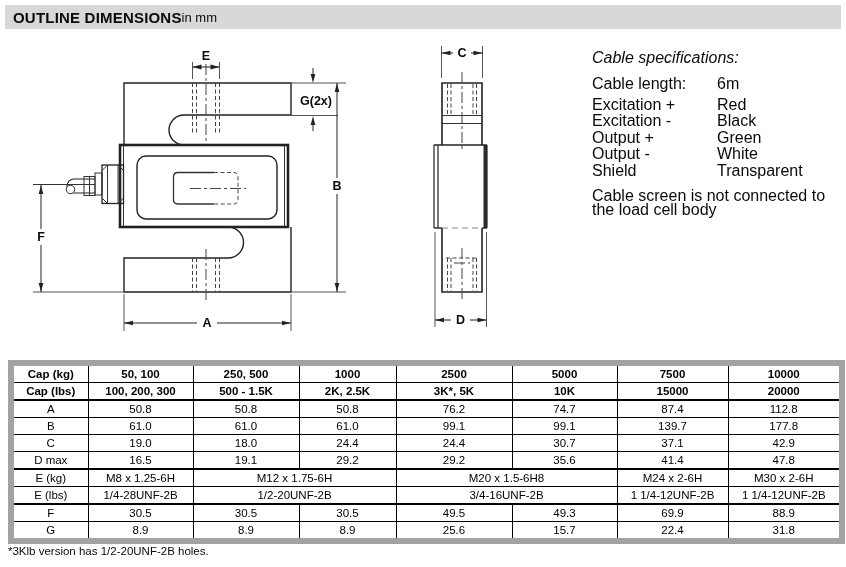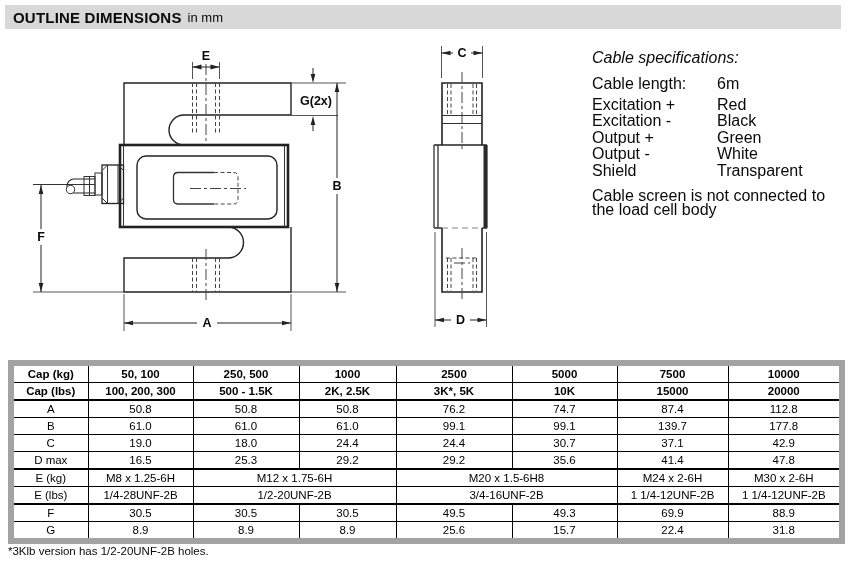--- a/index.html
+++ b/index.html
@@ -3,21 +3,21 @@
 <meta charset="utf-8">
 <style>
   html,body{margin:0;padding:0;background:#fff;}
   body{width:846px;height:567px;position:relative;overflow:hidden;
        font-family:"Liberation Sans",sans-serif;color:#111;}
 
   
   .title-bar{position:absolute;left:5px;top:5px;width:836px;height:24px;
              background:#d8d8d8;display:flex;align-items:center;padding-left:8px;box-sizing:border-box;}
   .title-bar .t-bold{font-weight:bold;font-size:15px;letter-spacing:.2px;color:#0a0a0a;}
-  .title-bar .t-norm{font-size:13px;margin-left:6px;color:#0a0a0a;}
+  .title-bar .t-norm{font-size:13px;color:#0a0a0a;}
 
   
   svg.drawing{position:absolute;left:0;top:35px;}
   svg .body{stroke:#222;fill:none;stroke-width:1.4;}
   svg .bold{stroke:#222;fill:none;stroke-width:2.6;}
   svg .thin{stroke:#333;fill:none;stroke-width:1;}
   svg .dash{stroke:#444;fill:none;stroke-width:1;stroke-dasharray:4 2.5;}
   svg .hid{stroke:#888;fill:none;stroke-width:1.2;stroke-dasharray:6 4;}
   svg .cl{stroke:#444;fill:none;stroke-width:1;stroke-dasharray:11 3 3 3;}
   svg .dim{stroke:#222;fill:none;stroke-width:1;}
@@ -259,21 +259,21 @@
         <td>18.0</td>
         <td>24.4</td>
         <td>24.4</td>
         <td>30.7</td>
         <td>37.1</td>
         <td>42.9</td>
       </tr>
       <tr class="grp">
         <td>D max</td>
         <td>16.5</td>
-        <td>25.3</td>
+        <td>19.1</td>
         <td>29.2</td>
         <td>29.2</td>
         <td>35.6</td>
         <td>41.4</td>
         <td>47.8</td>
       </tr>
       <tr>
         <td>E (kg)</td>
         <td>M8 x 1.25-6H</td>
         <td colspan="2">M12 x 1.75-6H</td>

